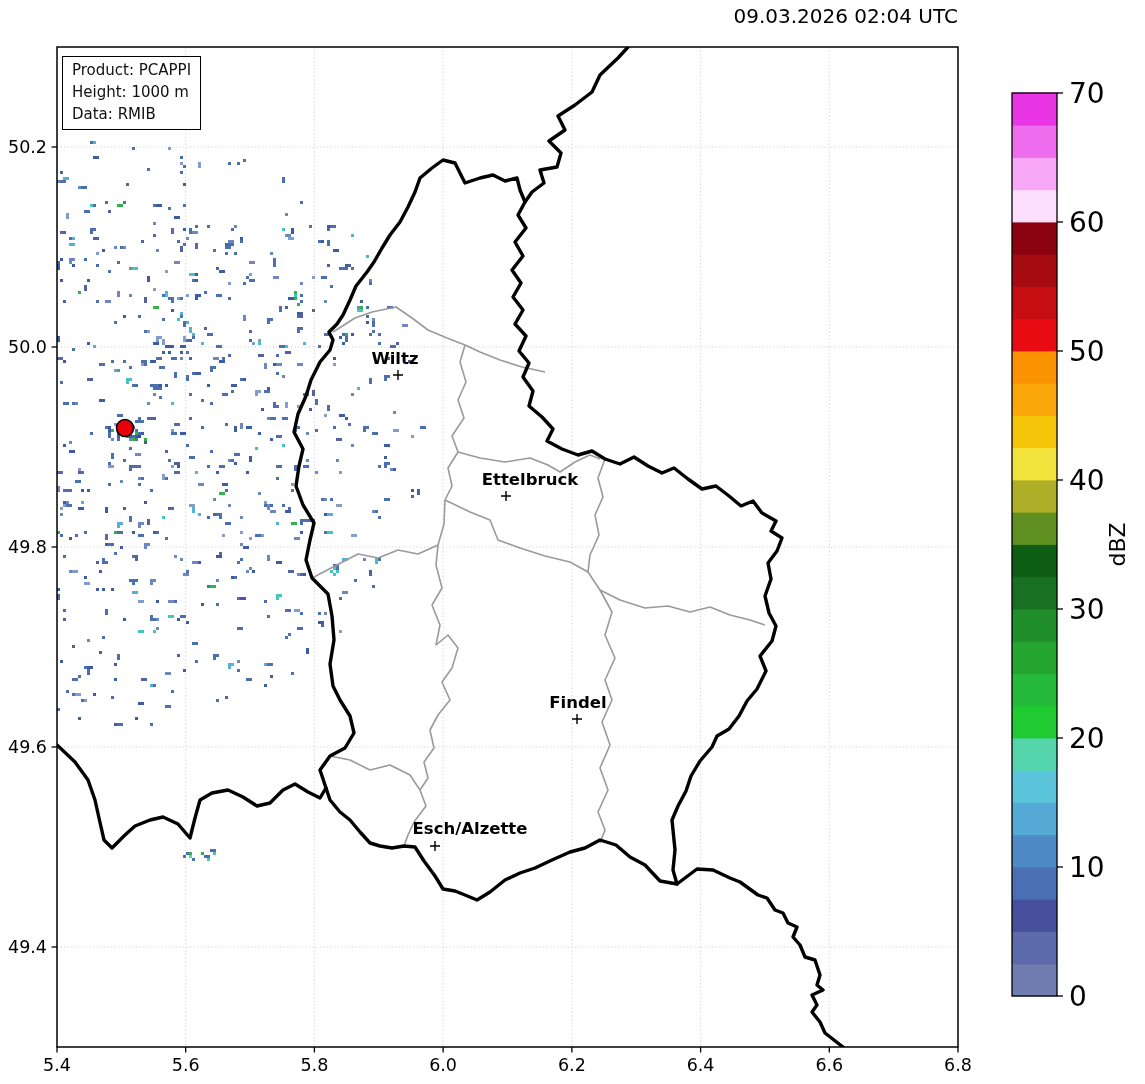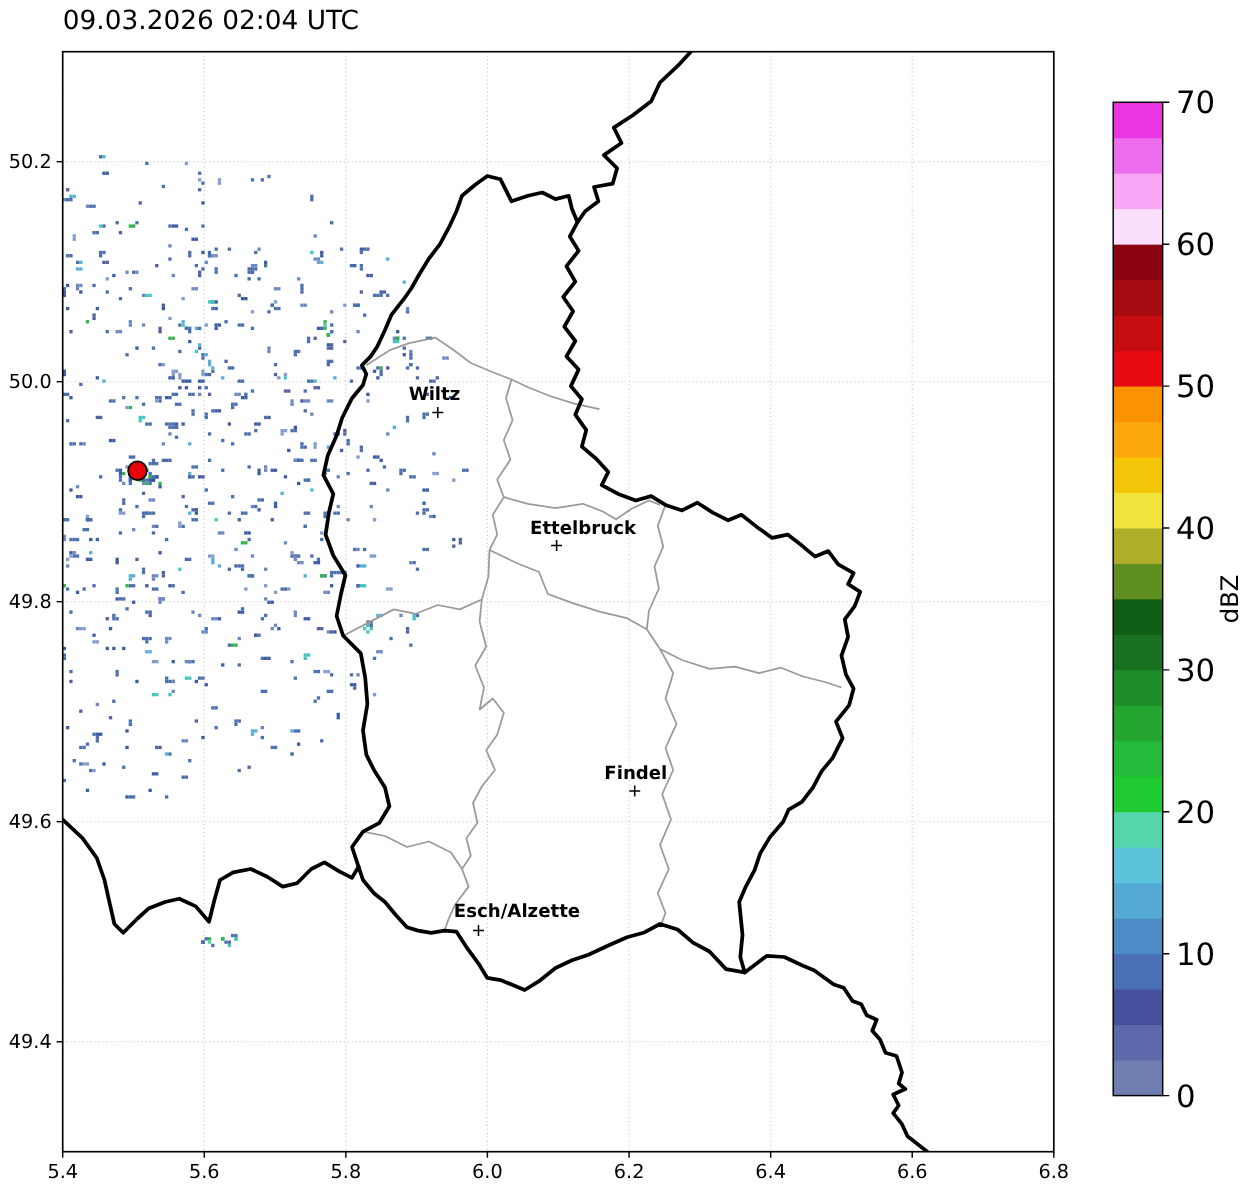--- a/index.html
+++ b/index.html
@@ -1,21 +1,21 @@
 <!DOCTYPE html>
 <html><head>
 <meta charset="utf-8">
 <style>
   html,body{margin:0;padding:0;background:#fff;}
   body{width:1145px;height:1084px;position:relative;overflow:hidden;
        font-family:"DejaVu Sans","Liberation Sans",sans-serif;color:#000;}
   .figure{position:absolute;inset:0;}
   #plot-svg{position:absolute;left:0;top:0;}
-  .title{position:absolute;left:57px;top:4px;width:901px;text-align:left;
-         font-size:24px;color:#000;white-space:nowrap;}
+  .title{position:absolute;left:57px;top:4px;width:901px;text-align:right;
+         font-size:20px;color:#000;white-space:nowrap;}
   .infobox{position:absolute;left:62px;top:56px;background:#fff;
            border:1.5px solid #000;padding:2px 9px 4px 9px;font-size:15px;
            line-height:1.47;color:#111;z-index:5;}
 </style>
 </head>
 <body>
 
 <div class="figure">
   <div class="title">09.03.2026 02:04 UTC</div>
 
@@ -1698,13 +1698,18 @@
         <line x1="1057" y1="351" x2="1063" y2="351" stroke="#000" stroke-width="1.3"></line>
         <text x="1069" y="361" text-anchor="start" font-size="28" fill="#000">50</text>
         <line x1="1057" y1="222" x2="1063" y2="222" stroke="#000" stroke-width="1.3"></line>
         <text x="1069" y="232" text-anchor="start" font-size="28" fill="#000">60</text>
         <line x1="1057" y1="93" x2="1063" y2="93" stroke="#000" stroke-width="1.3"></line>
         <text x="1069" y="103" text-anchor="start" font-size="28" fill="#000">70</text>
         <text transform="translate(1125,544.5) rotate(-90)" text-anchor="middle" font-size="22" fill="#000">dBZ</text>
       </g>
     </svg>
 
+  <div class="infobox">
+    <div>Product: PCAPPI</div>
+    <div>Height: 1000 m</div>
+    <div>Data: RMIB</div>
+  </div>
 </div>
 
 </body></html>

